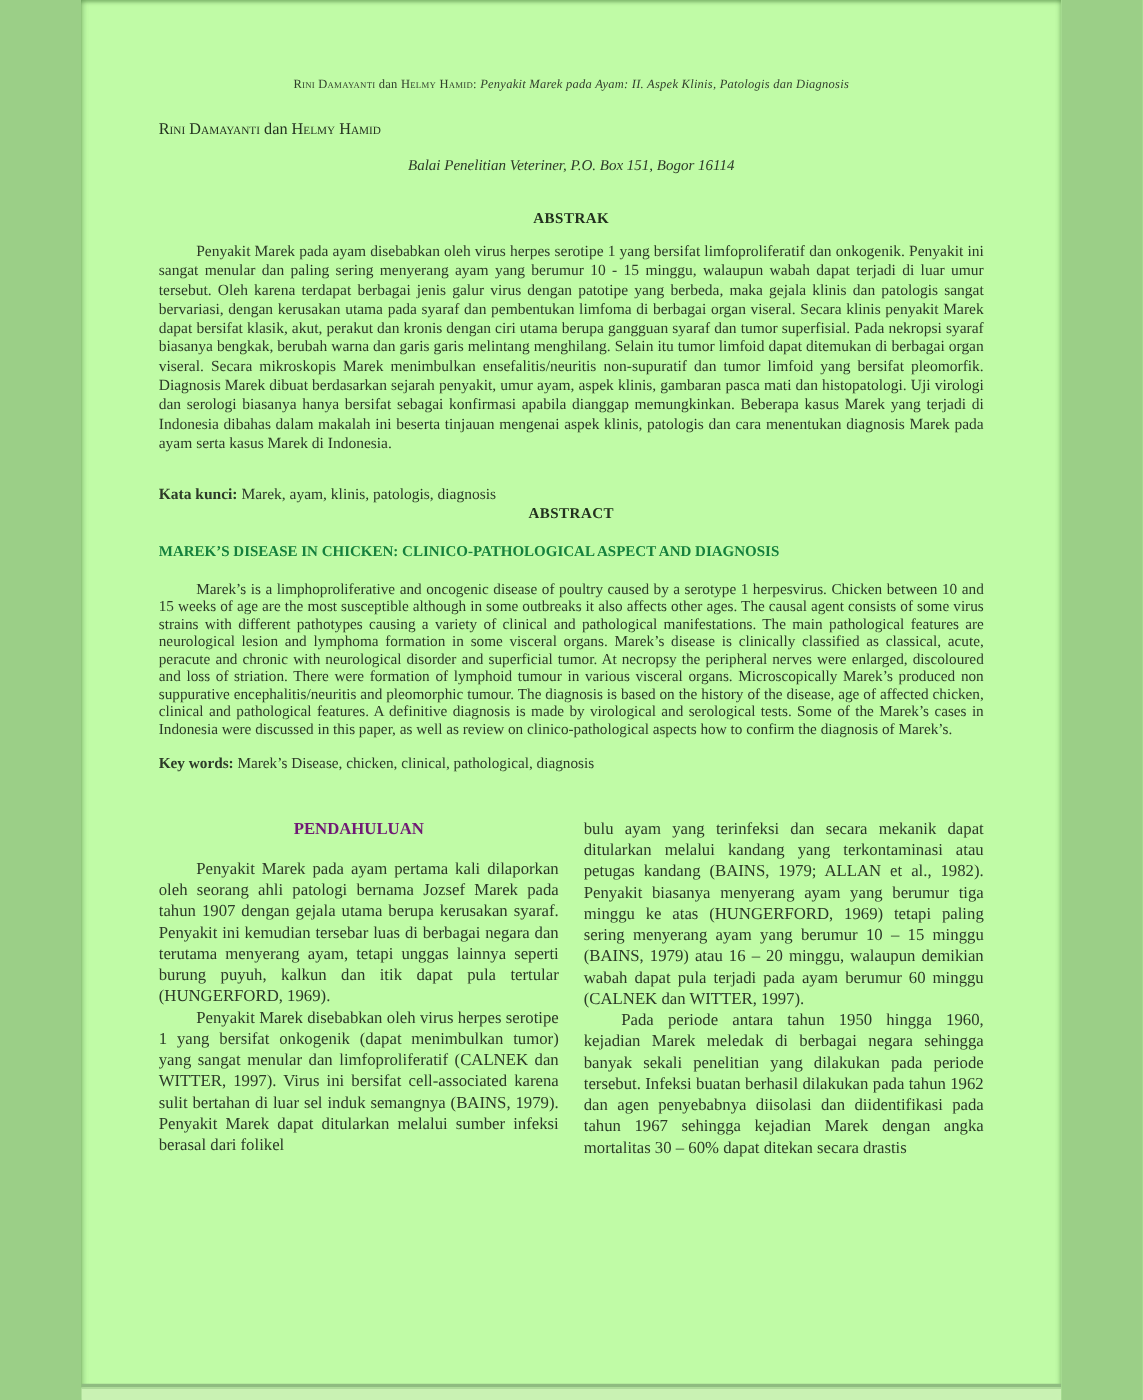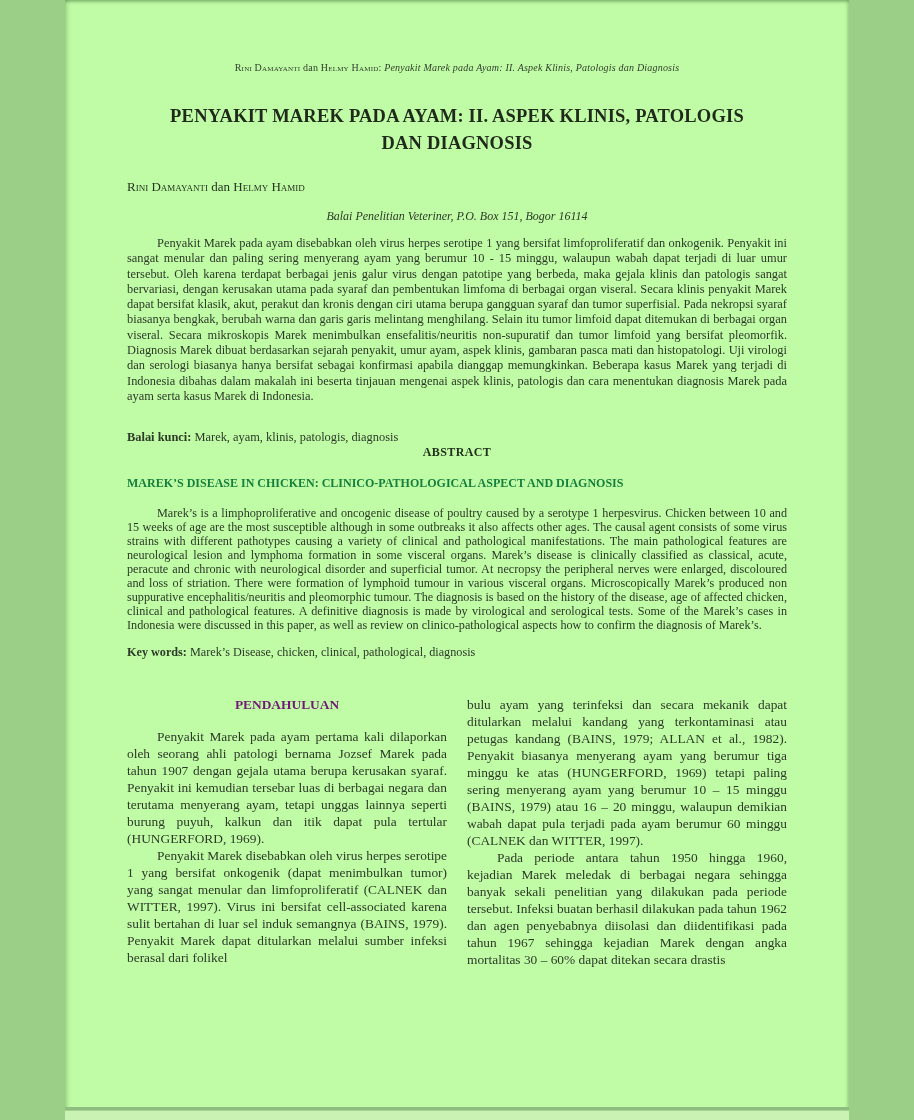--- a/index.html
+++ b/index.html
@@ -130,38 +130,35 @@
 <div class="page">
   <div class="content">
 
     <div class="running-header">
       <span class="sc">Rini Damayanti</span>
       <span>dan</span>
       <span class="sc">Helmy Hamid</span><span>:</span>
       <span class="it">Penyakit Marek pada Ayam: II. Aspek Klinis, Patologis dan Diagnosis</span>
     </div>
 
-    <h1 class="title">
-      <span>PENYAKIT MAREK PADA AYAM: II. ASPEK KLINIS, PATOLOGIS</span>
-      <span>DAN DIAGNOSIS</span>
-    </h1>
 
     <div class="authors">
       <span class="sc">Rini Damayanti</span>
       <span>dan</span>
       <span class="sc">Helmy Hamid</span>
     </div>
 
     <div class="affiliation">Balai Penelitian Veteriner, P.O. Box 151, Bogor 16114</div>
 
+    <div class="sec-heading h-abstrak">ABSTRAK</div>
 
     <p class="abstract-body">Penyakit Marek pada ayam disebabkan oleh virus herpes serotipe 1 yang bersifat limfoproliferatif dan onkogenik. Penyakit ini sangat menular dan paling sering menyerang ayam yang berumur 10 - 15 minggu, walaupun wabah dapat terjadi di luar umur tersebut. Oleh karena terdapat berbagai jenis galur virus dengan patotipe yang berbeda, maka gejala klinis dan patologis sangat bervariasi, dengan kerusakan utama pada syaraf dan pembentukan limfoma di berbagai organ viseral. Secara klinis penyakit Marek dapat bersifat klasik, akut, perakut dan kronis dengan ciri utama berupa gangguan syaraf dan tumor superfisial. Pada nekropsi syaraf biasanya bengkak, berubah warna dan garis garis melintang menghilang. Selain itu tumor limfoid dapat ditemukan di berbagai organ viseral. Secara mikroskopis Marek menimbulkan ensefalitis/neuritis non-supuratif dan tumor limfoid yang bersifat pleomorfik. Diagnosis Marek dibuat berdasarkan sejarah penyakit, umur ayam, aspek klinis, gambaran pasca mati dan histopatologi. Uji virologi dan serologi biasanya hanya bersifat sebagai konfirmasi apabila dianggap memungkinkan. Beberapa kasus Marek yang terjadi di Indonesia dibahas dalam makalah ini beserta tinjauan mengenai aspek klinis, patologis dan cara menentukan diagnosis Marek pada ayam serta kasus Marek di Indonesia.</p>
 
     <div class="keywords">
-      <span class="kw-label">Balai kunci:</span>
+      <span class="kw-label">Kata kunci:</span>
       <span>Marek, ayam, klinis, patologis, diagnosis</span>
     </div>
 
     <div class="sec-heading h-abstract">ABSTRACT</div>
 
     <div class="subtitle">MAREK’S DISEASE IN CHICKEN: CLINICO-PATHOLOGICAL ASPECT AND DIAGNOSIS</div>
 
     <p class="abstract-en-body">Marek’s is a limphoproliferative and oncogenic disease of poultry caused by a serotype 1 herpesvirus. Chicken between 10 and 15 weeks of age are the most susceptible although in some outbreaks it also affects other ages. The causal agent consists of some virus strains with different pathotypes causing a variety of clinical and pathological manifestations. The main pathological features are neurological lesion and lymphoma formation in some visceral organs. Marek’s disease is clinically classified as classical, acute, peracute and chronic with neurological disorder and superficial tumor. At necropsy the peripheral nerves were enlarged, discoloured and loss of striation. There were formation of lymphoid tumour in various visceral organs. Microscopically Marek’s produced non suppurative encephalitis/neuritis and pleomorphic tumour. The diagnosis is based on the history of the disease, age of affected chicken, clinical and pathological features. A definitive diagnosis is made by virological and serological tests. Some of the Marek’s cases in Indonesia were discussed in this paper, as well as review on clinico-pathological aspects how to confirm the diagnosis of Marek’s.</p>
 
     <div class="keywords-en">

